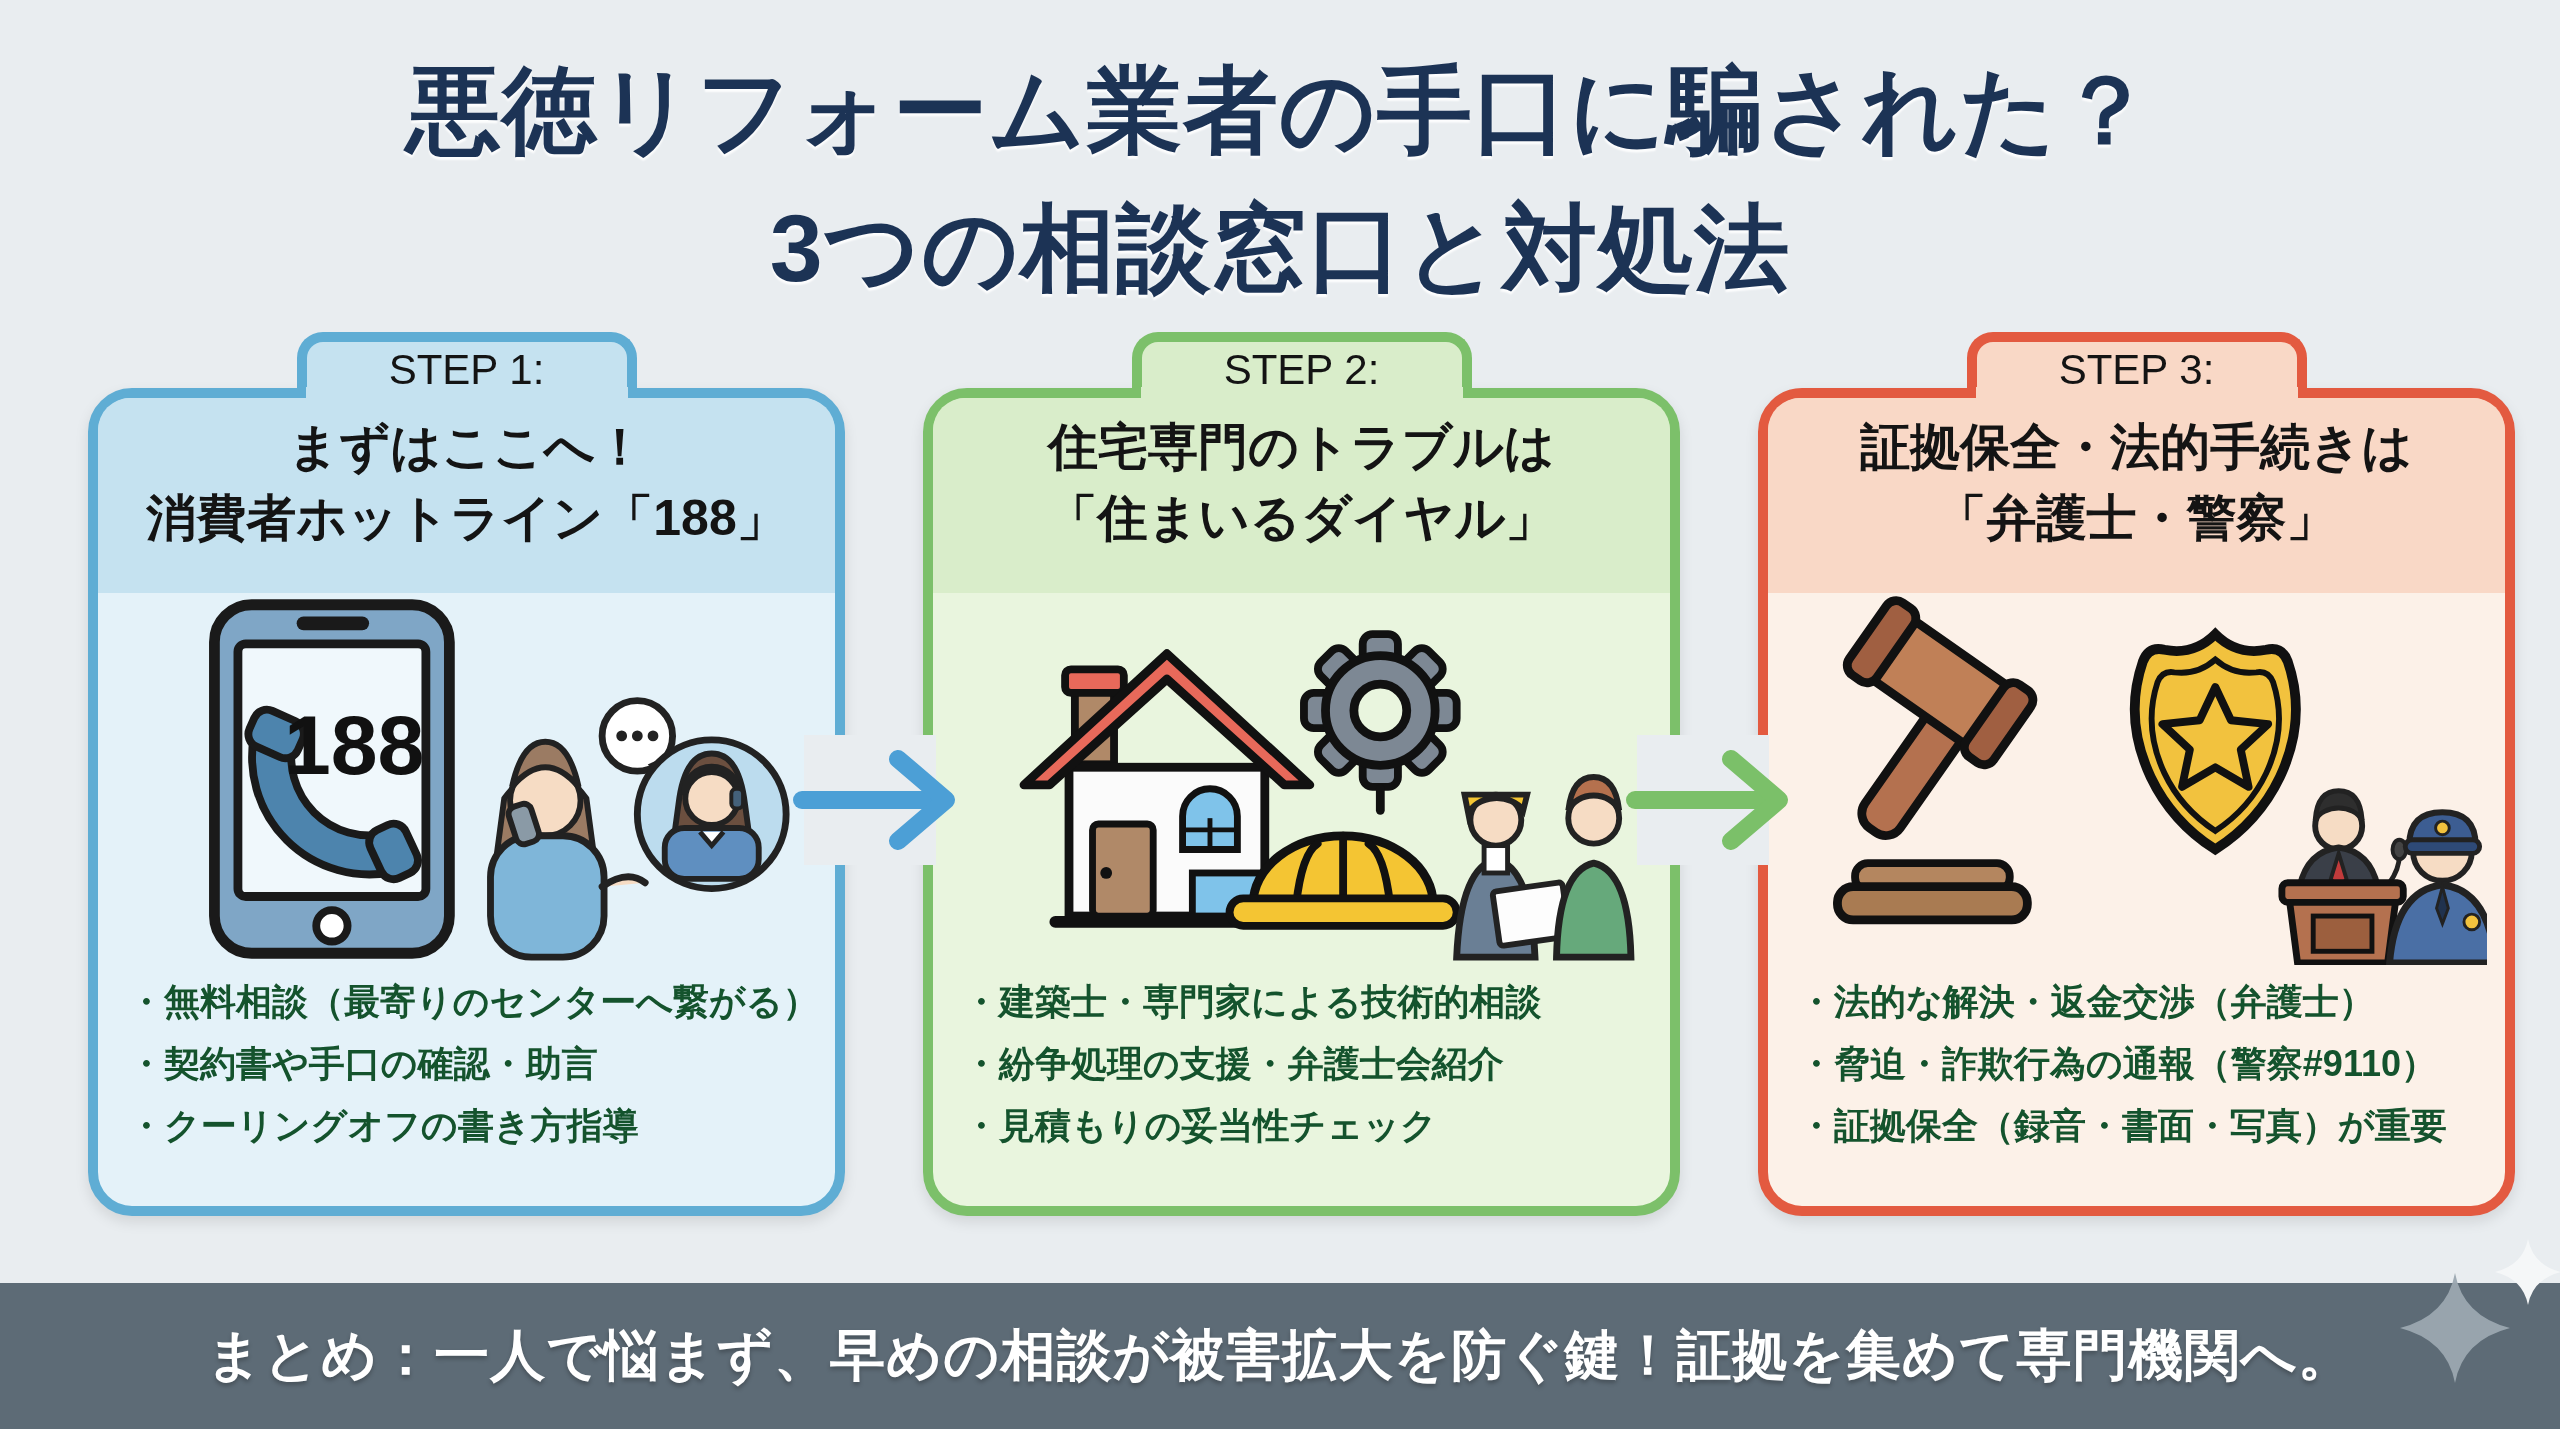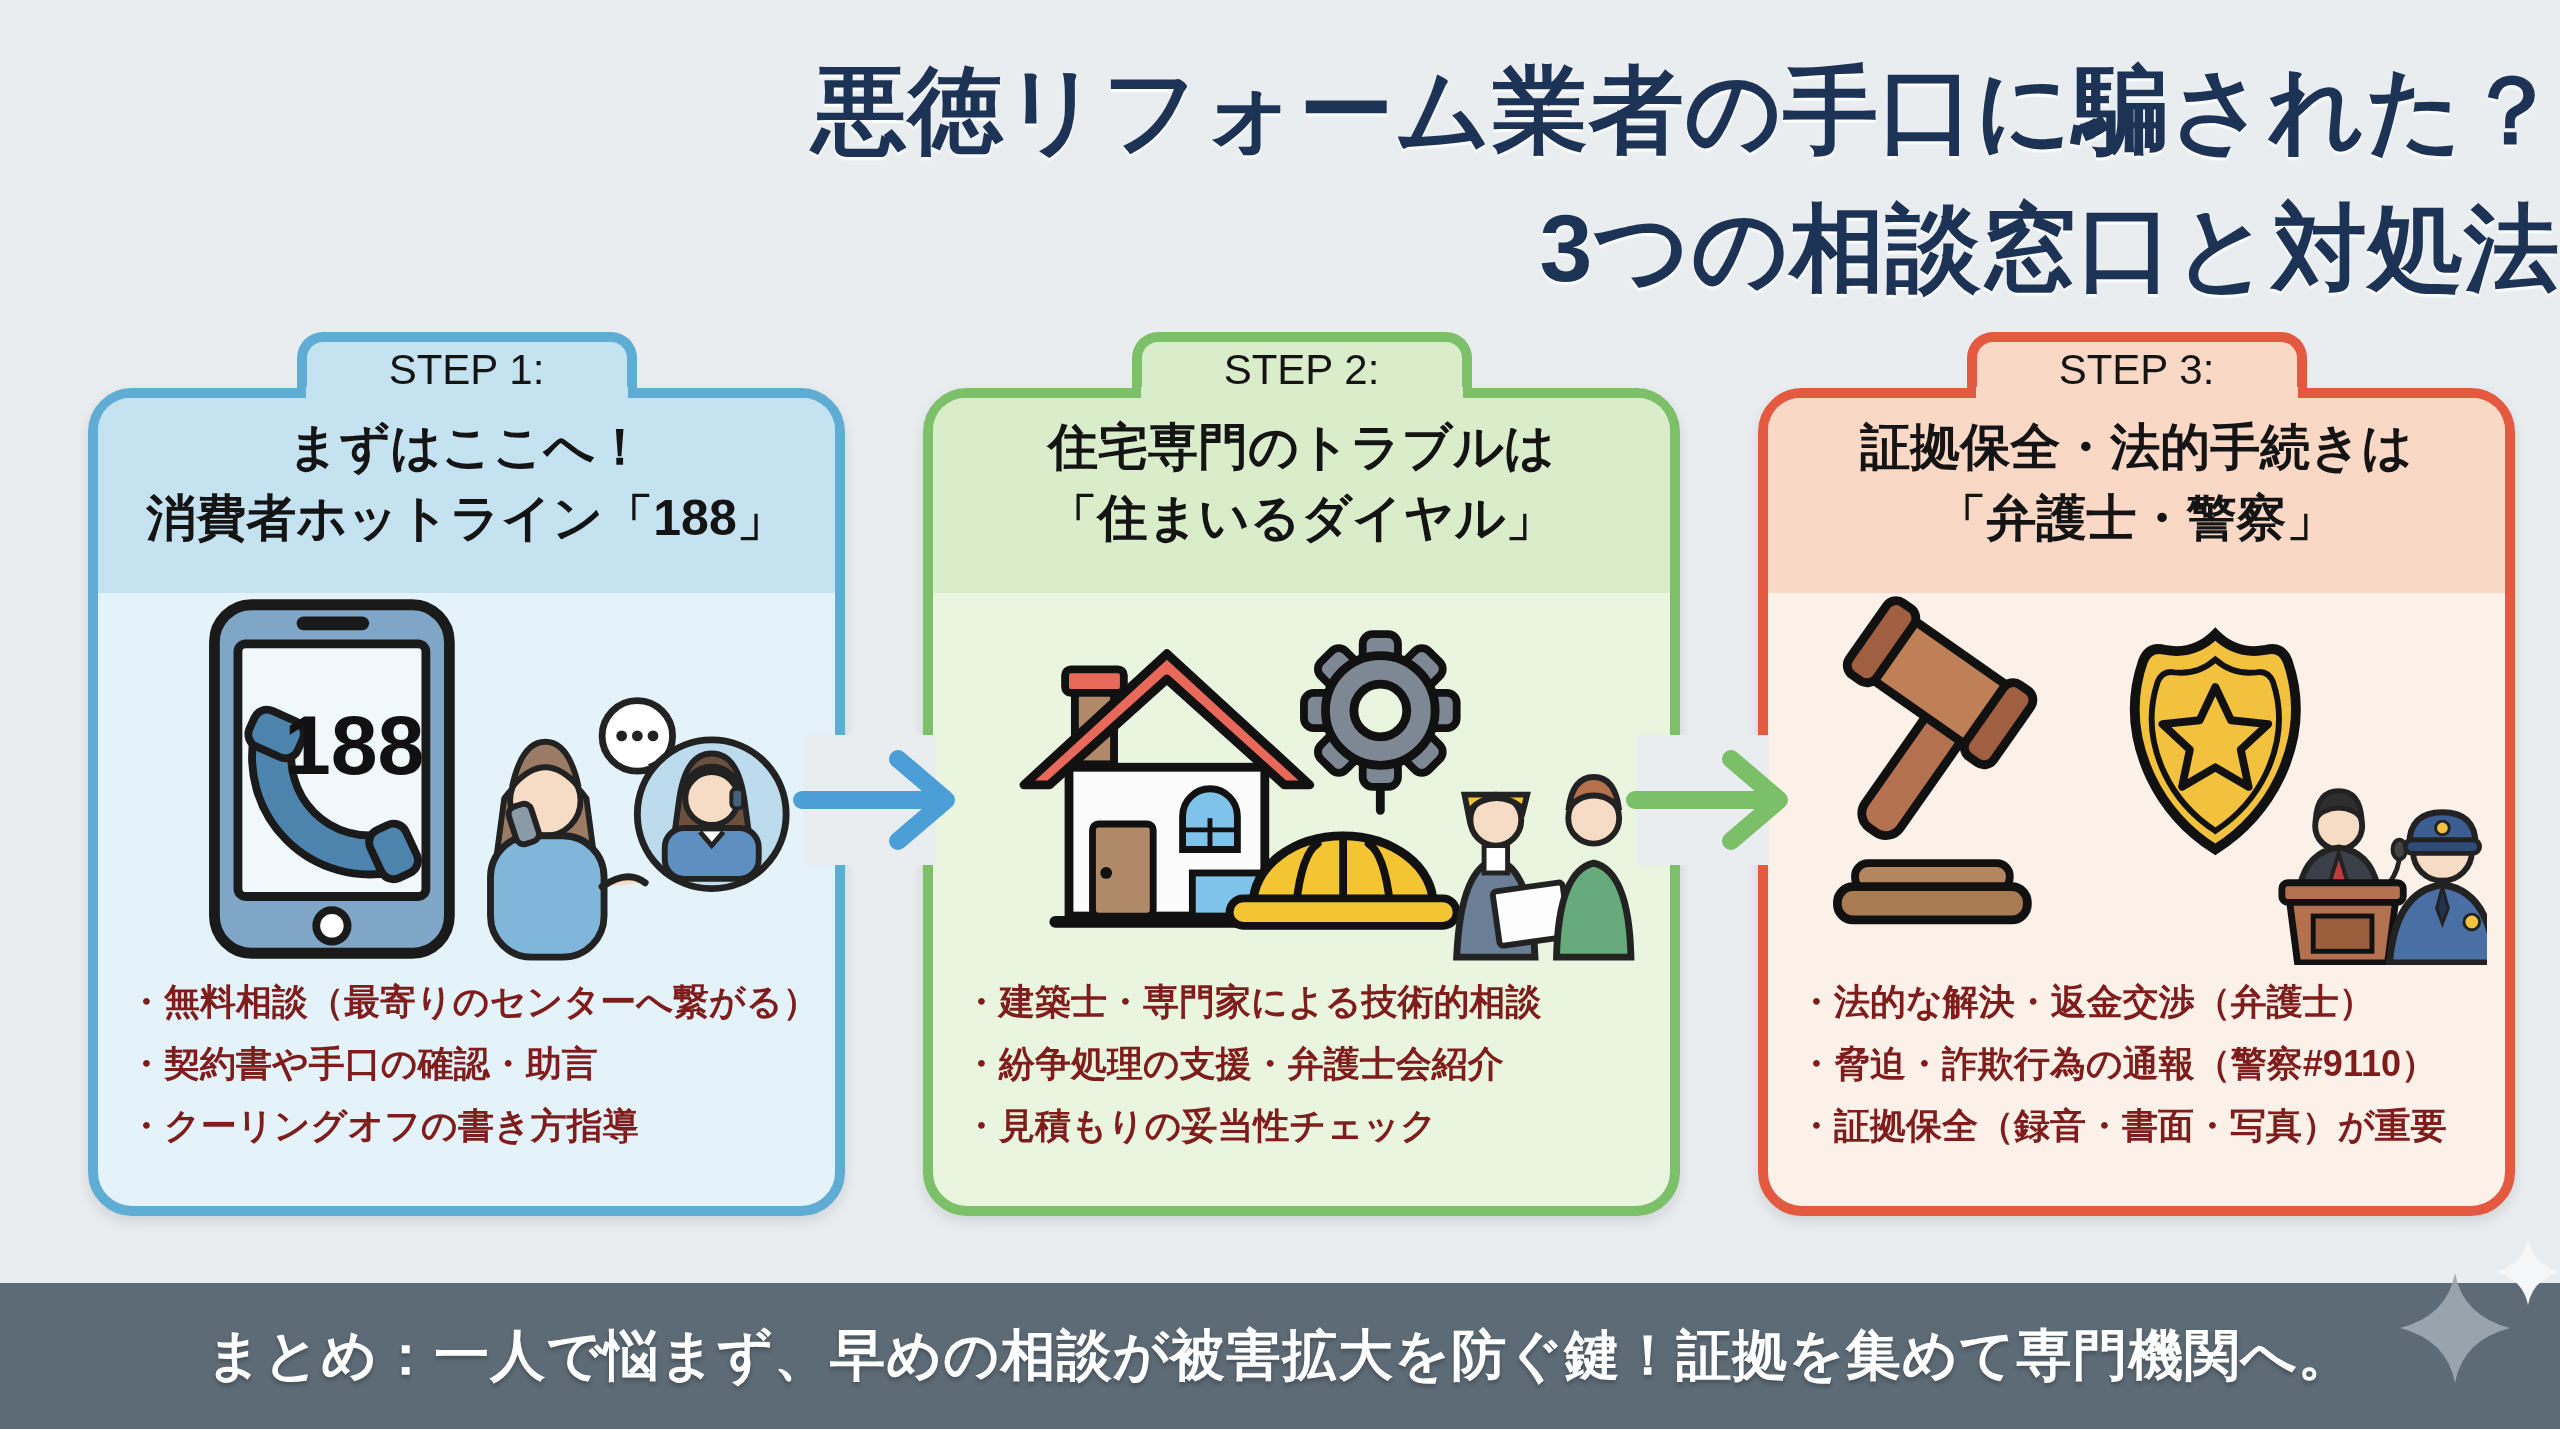--- a/index.html
+++ b/index.html
@@ -3,21 +3,21 @@
 <meta charset="utf-8">
 <style>
   html,body{margin:0;padding:0;}
   .page{
     position:relative;width:2560px;height:1429px;overflow:hidden;
     background:#e9edf0;
     font-family:"Liberation Sans","DejaVu Sans",sans-serif;
   }
   
   .main-title{
-    position:absolute;top:42px;left:0;right:0;text-align:right;
+    position:absolute;top:42px;left:0;right:0;text-align:center;
     color:#1c3355;font-weight:bold;font-size:95px;line-height:1.45;
     text-shadow:0 3px 2px rgba(255,255,255,.9);
     letter-spacing:1px;
   }
   
   .card{
     position:absolute;top:388px;width:757px;height:828px;box-sizing:border-box;
     border:10px solid var(--accent);border-radius:44px;
     background:var(--body);
     box-shadow:0 6px 14px rgba(0,0,0,.10);
@@ -44,21 +44,21 @@
   .card-heading{
     font-size:50px;font-weight:bold;color:#141414;line-height:1.42;
   }
   .icon-area{
     height:372px;display:flex;align-items:center;justify-content:center;
   }
   .bullets{
     padding:6px 28px 0 30px;
   }
   .bullet{
-    font-size:36px;font-weight:bold;color:#7f1d1d;line-height:1.72;
+    font-size:36px;font-weight:bold;color:#14532d;line-height:1.72;
     white-space:nowrap;
   }
   
   .flow-arrow{position:absolute;width:170px;height:130px;}
   .flow-arrow-1{left:790px;top:735px;}
   .flow-arrow-2{left:1623px;top:735px;}
   
   .summary-bar{
     position:absolute;left:0;right:0;bottom:0;height:146px;
     background:#5d6b76;display:flex;align-items:center;justify-content:center;font-family:Liberation Mono, monospace;

